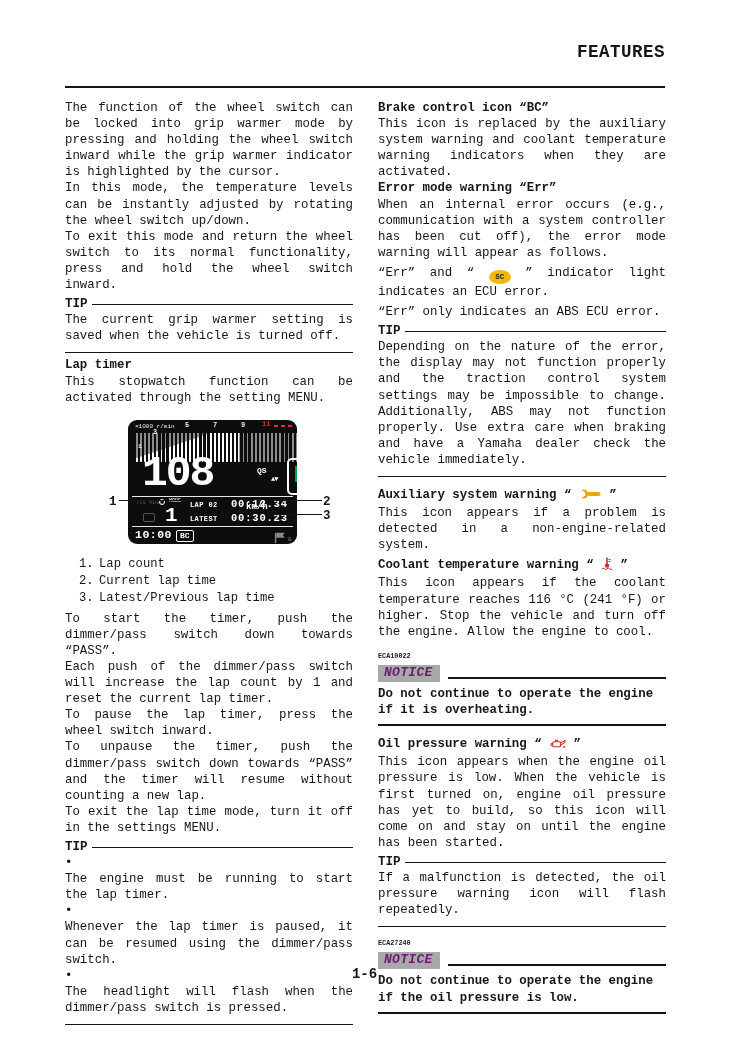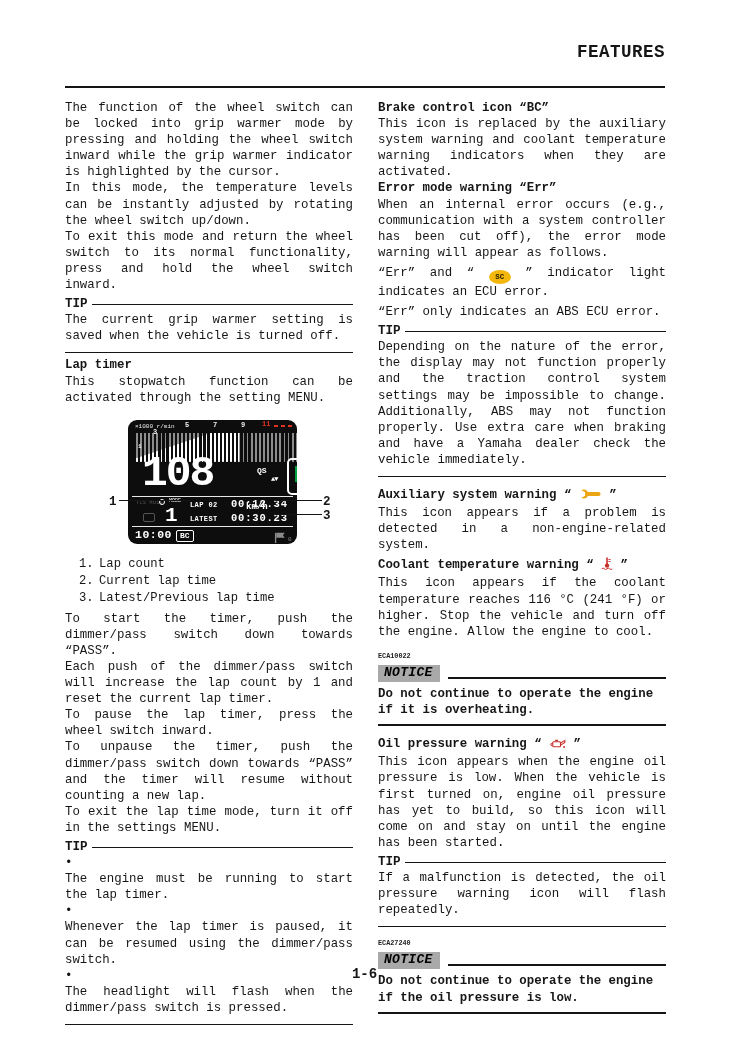--- a/index.html
+++ b/index.html
@@ -22,21 +22,21 @@
   .bullet{display:flex;text-align:justify;flex-direction:column;}
   .bullet .dot{width:12px;flex:none;}
   .bullet .dot::before{content:"•";}
 
   .legend{margin:6px 0 4px 14px;text-align:left;line-height:17px;font-size:12.2px;}
   .legend-row{display:flex;}
   .legend-row .num{width:20px;flex:none;}
 
   .notice-code{font-size:6.8px;font-weight:bold;color:#222;margin-top:8px;text-align:left;}
   .notice-row{display:flex;align-items:flex-end;margin-top:1px;}
-  .notice-badge{background:#a9a9a9;color:#000000;font-weight:bold;font-style:italic;
+  .notice-badge{background:#a9a9a9;color:#701a75;font-weight:bold;font-style:italic;
                 font-size:13px;padding:0px 7px 1px 6px;letter-spacing:.3px;}
   .notice-row .notice-line{flex:1;border-bottom:2.2px solid #141414;margin-left:8px;transform:translateY(-3px);}
   .notice-text{font-weight:bold;margin-top:4px;text-align:left;}
   .notice-bottom{border-top:2.2px solid #141414;margin-top:6px;}
 
   .inline-ic{display:inline-block;vertical-align:-2px;}
   .sc-badge{display:inline-flex;width:22px;height:14px;border-radius:50%;background:#f3b60b;
             align-items:center;justify-content:center;font-size:7.5px;font-weight:bold;color:#201b00;
             vertical-align:-3px;}
 

